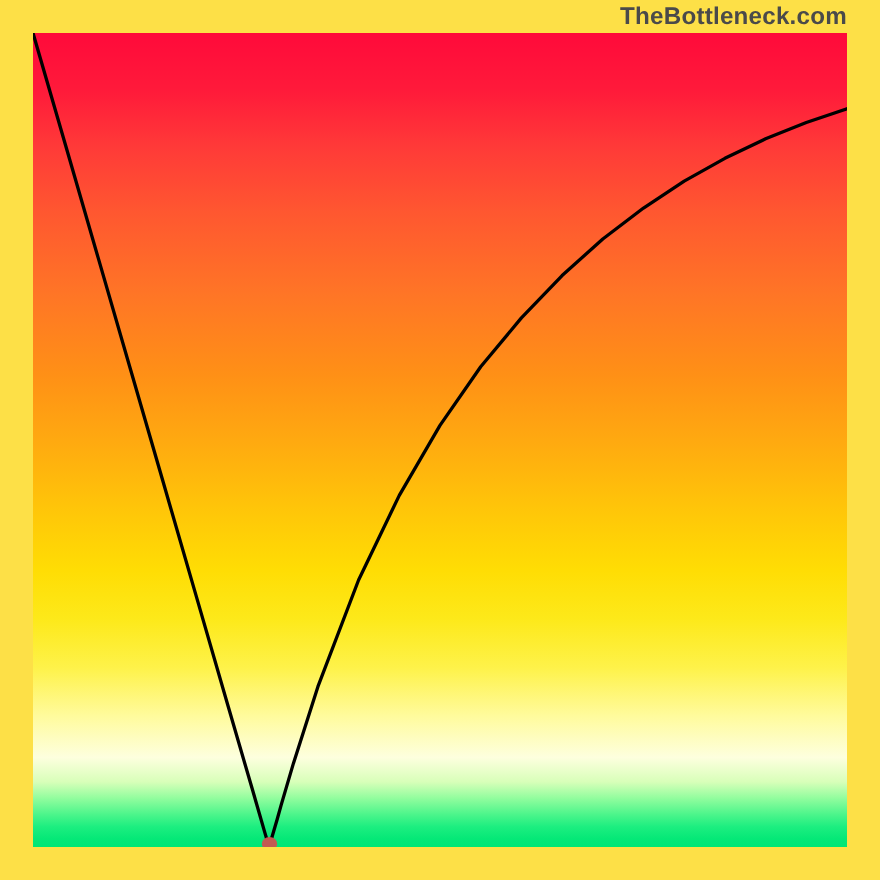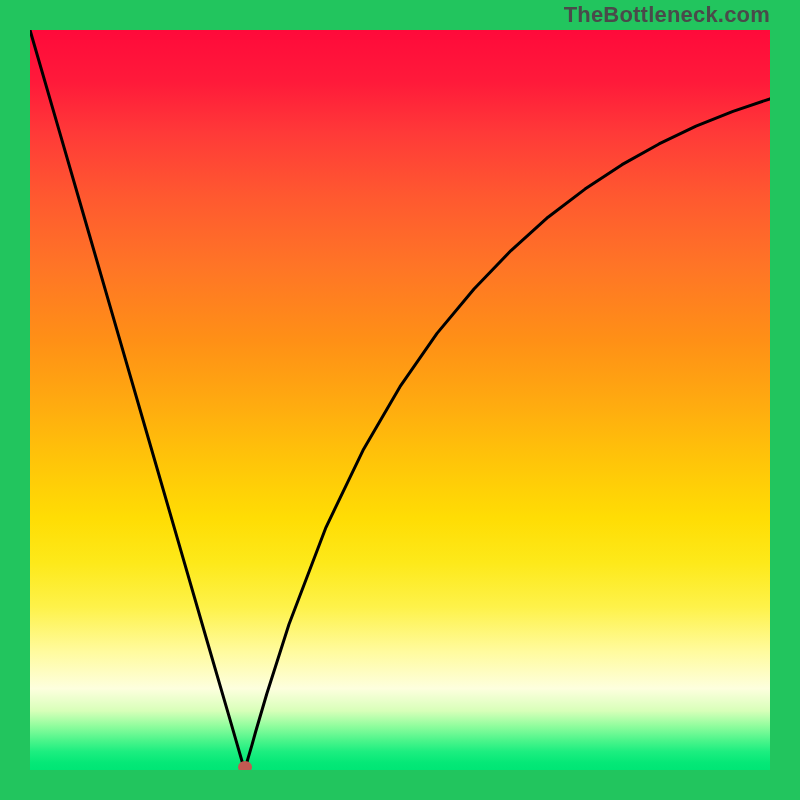--- a/index.html
+++ b/index.html
@@ -10,21 +10,21 @@
     background: #000;
     font-family: Arial, Helvetica, sans-serif;
     overflow: hidden;
   }
   .frame {
     position: absolute;
     left: 0;
     top: 0;
     width: 800px;
     height: 800px;
-    background: #22c55e;
+    background: #fde047;
   }
   .plot-area {
     position: absolute;
     left: 30px;
     top: 30px;
     width: 740px;
     height: 740px;
     overflow: hidden;
   }
   .watermark {

